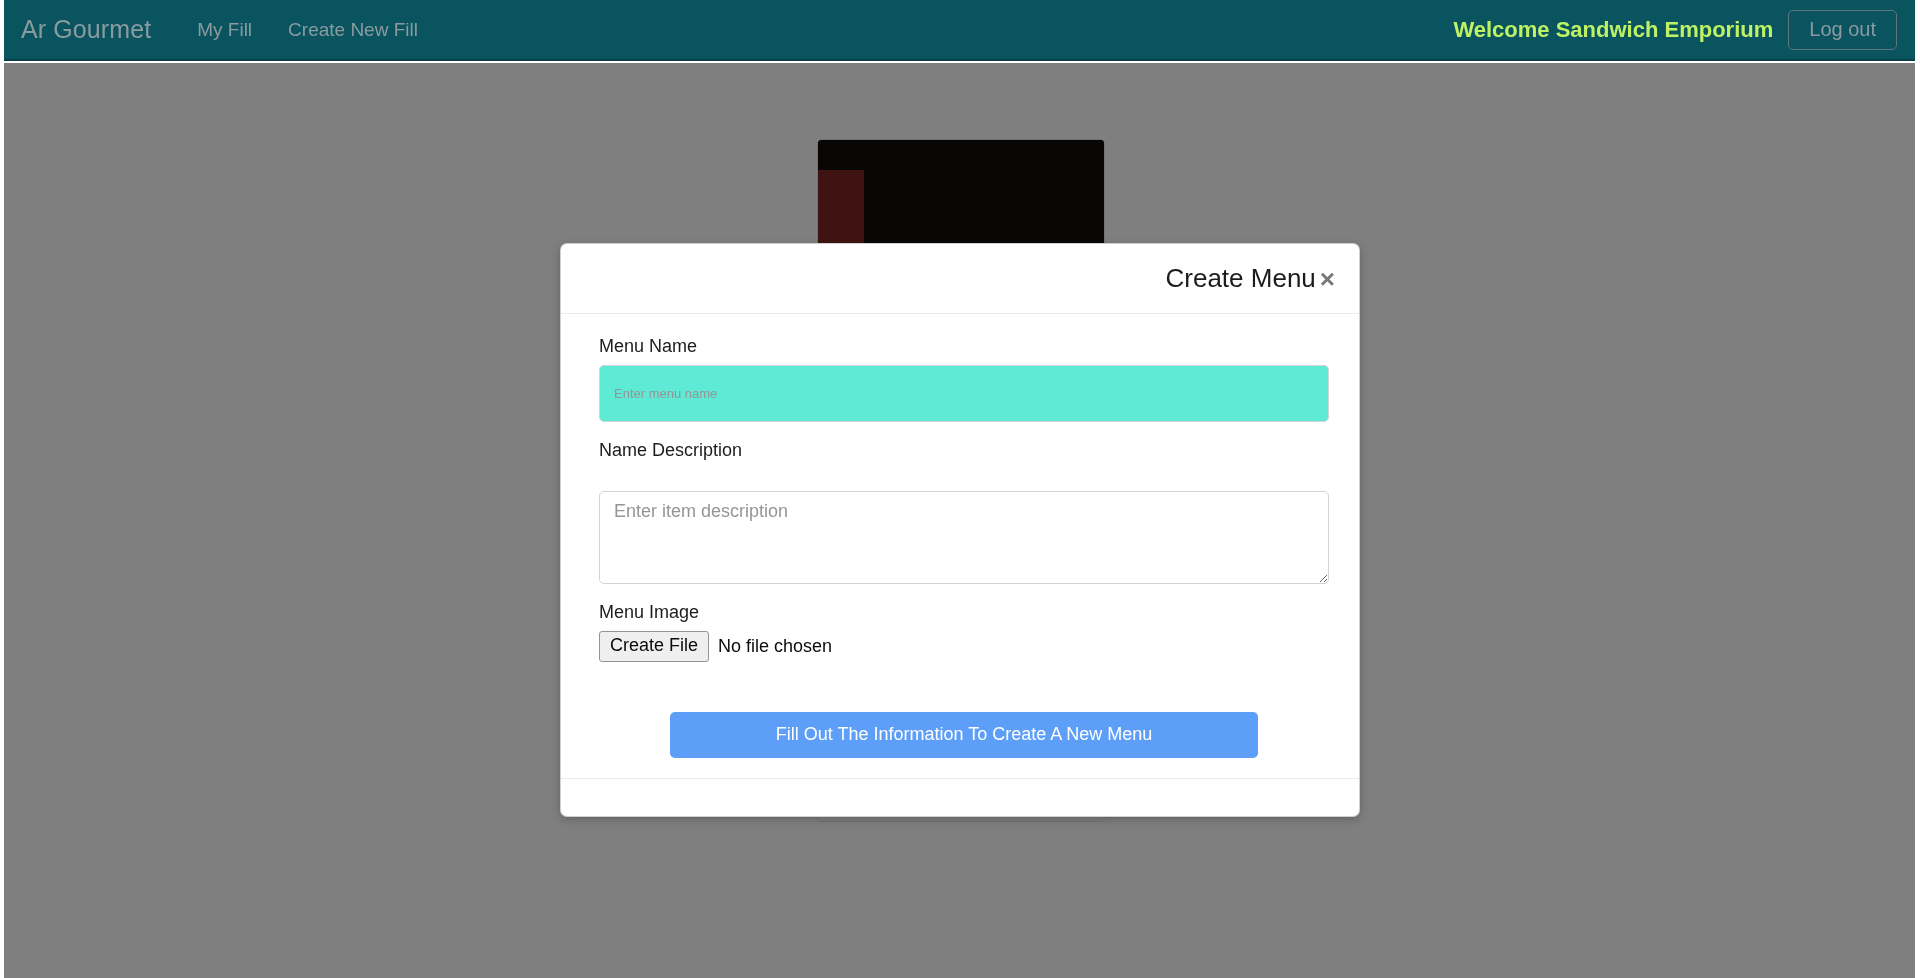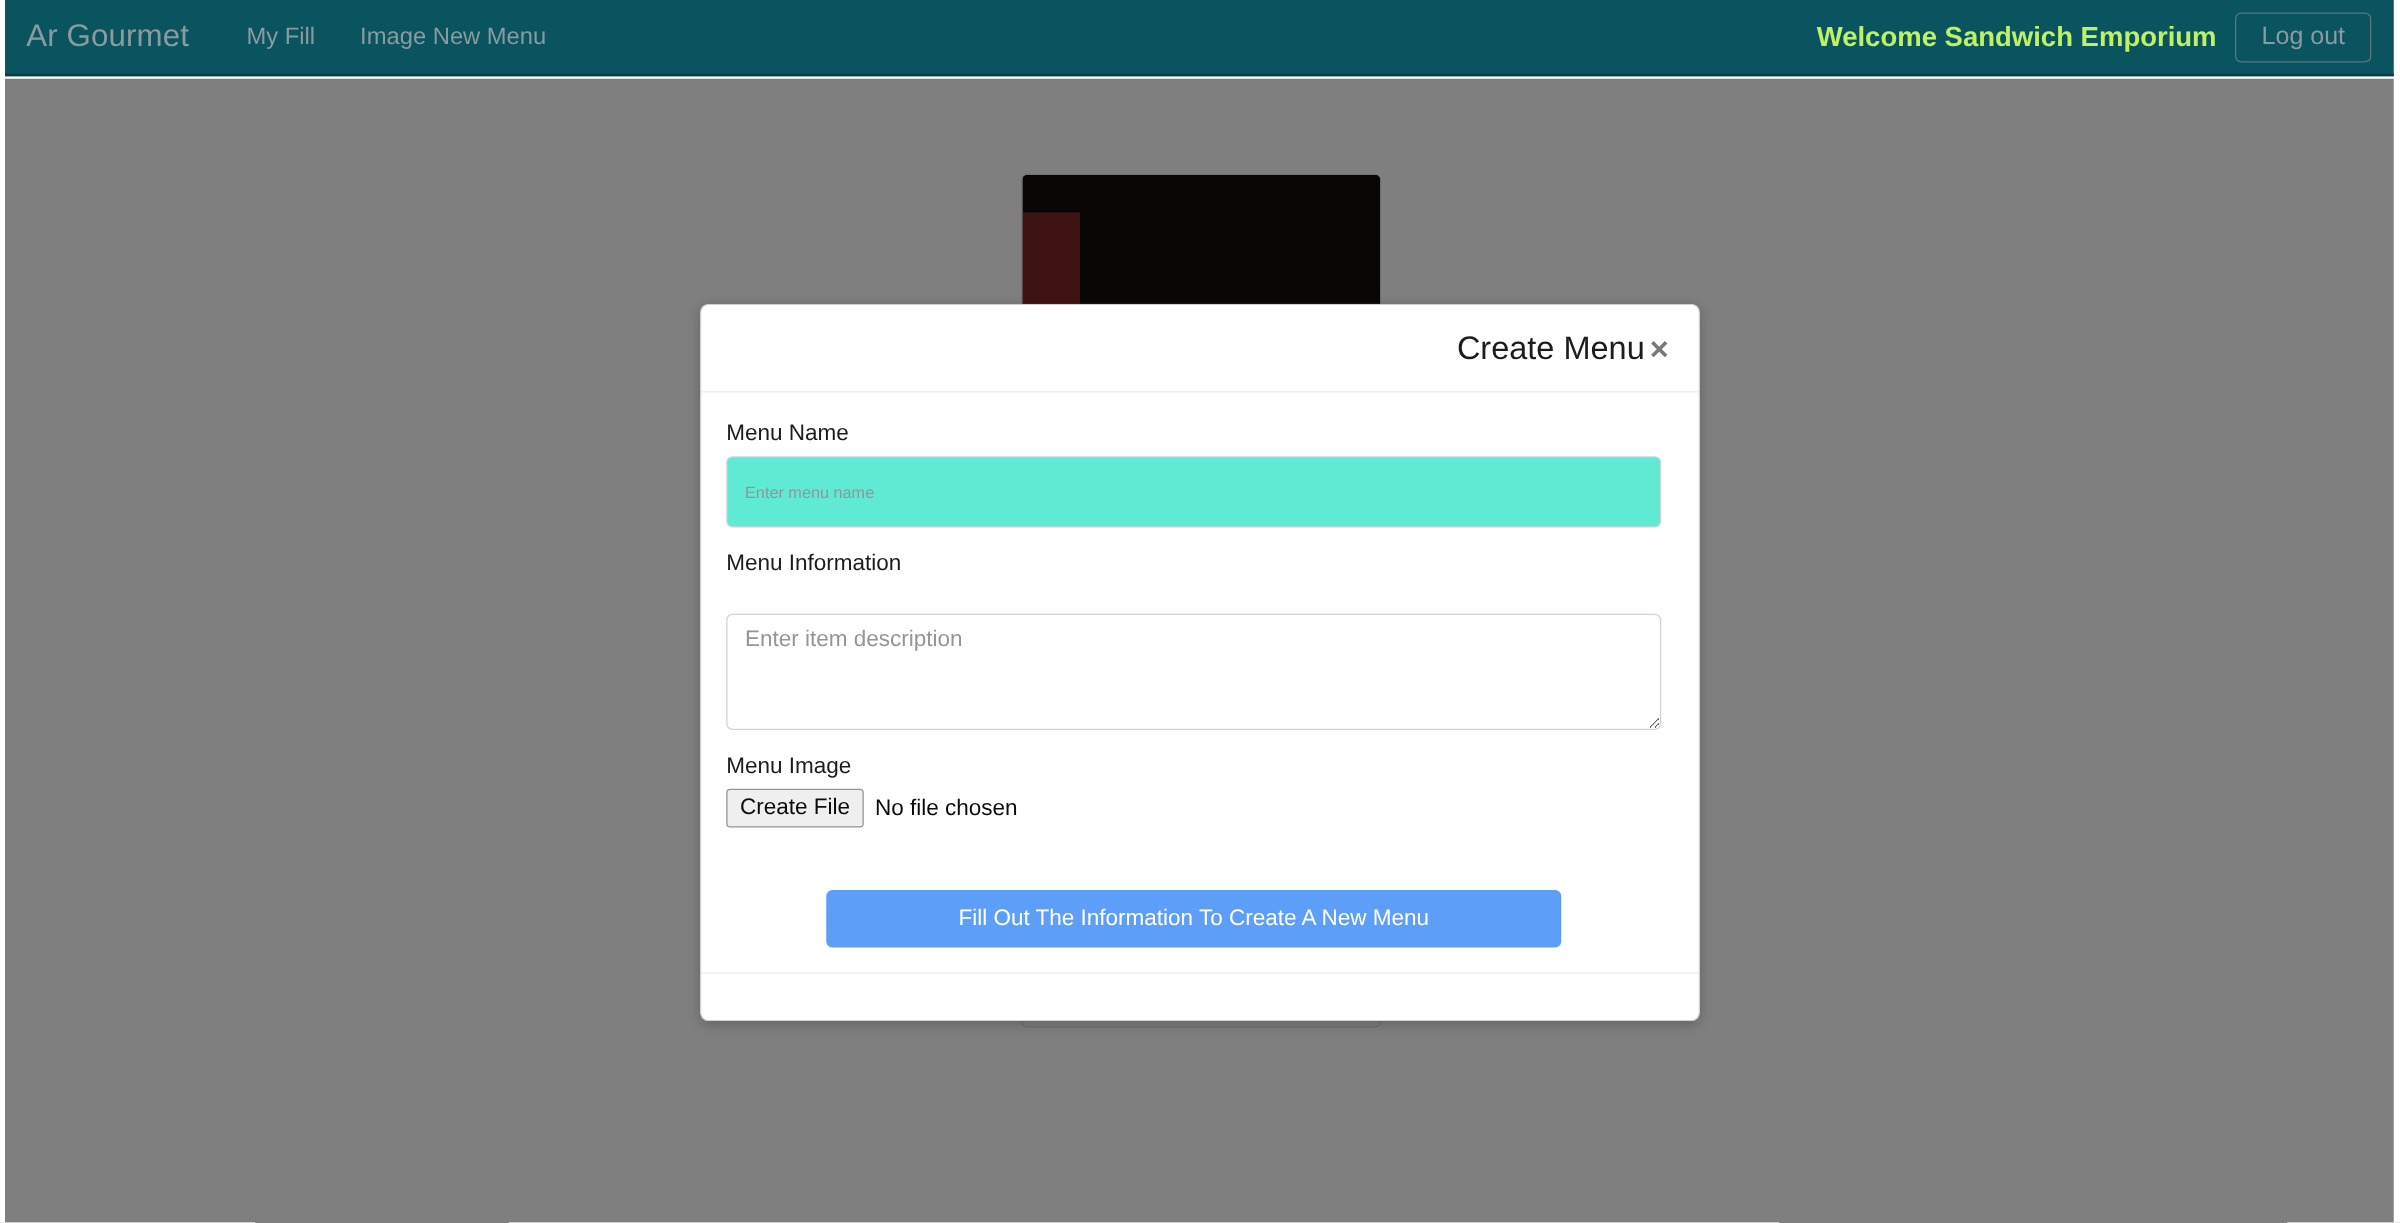--- a/index.html
+++ b/index.html
@@ -184,21 +184,21 @@
     border: none;
     color: #77787a;
     font-size: 26px;
     font-weight: bold;
     line-height: 1;
     cursor: pointer;
     padding: 0 4px;
     font-family: "Liberation Sans", sans-serif;
   }
   .modal-body {
-    padding: 22px 30px 20px 20px;
+    padding: 22px 30px 20px 38px;
   }
   .field { margin-bottom: 18px; }
   .field-label {
     display: block;
     font-size: 18px;
     color: #1c1c1c;
     margin-bottom: 8px;
   }
   .text-input {
     display: block;
@@ -279,21 +279,21 @@
 <body>
 
 <div class="page">
 
   <div class="app-layer">
 
     <div class="navbar">
       <span class="brand">Ar Gourmet</span>
       <div class="nav-links">
         <a class="nav-link" href="#">My Fill</a>
-        <a class="nav-link" href="#">Image New Menu</a>
+        <a class="nav-link" href="#">Create New Fill</a>
       </div>
       <div class="nav-right">
         <span class="welcome-text">Welcome Sandwich Emporium</span>
         <button class="logout-btn">Log out</button>
       </div>
     </div>
 
     <div class="content">
 
       <div class="menu-card">
@@ -362,21 +362,21 @@
     </div>
 
     <div class="modal-body">
 
       <div class="field">
         <label class="field-label">Menu Name</label>
         <input class="text-input" type="text" placeholder="Enter menu name" style="">
       </div>
 
       <div class="field">
-        <label class="field-label">Menu Information</label>
+        <label class="field-label">Name Description</label>
         <textarea class="text-area" placeholder="Enter item description" style=""></textarea>
       </div>
 
       <div class="field">
         <label class="field-label">Menu Image</label>
         <div class="file-row">
           <button class="file-button">Create File</button>
           <span class="file-status">No file chosen</span>
         </div>
       </div>

